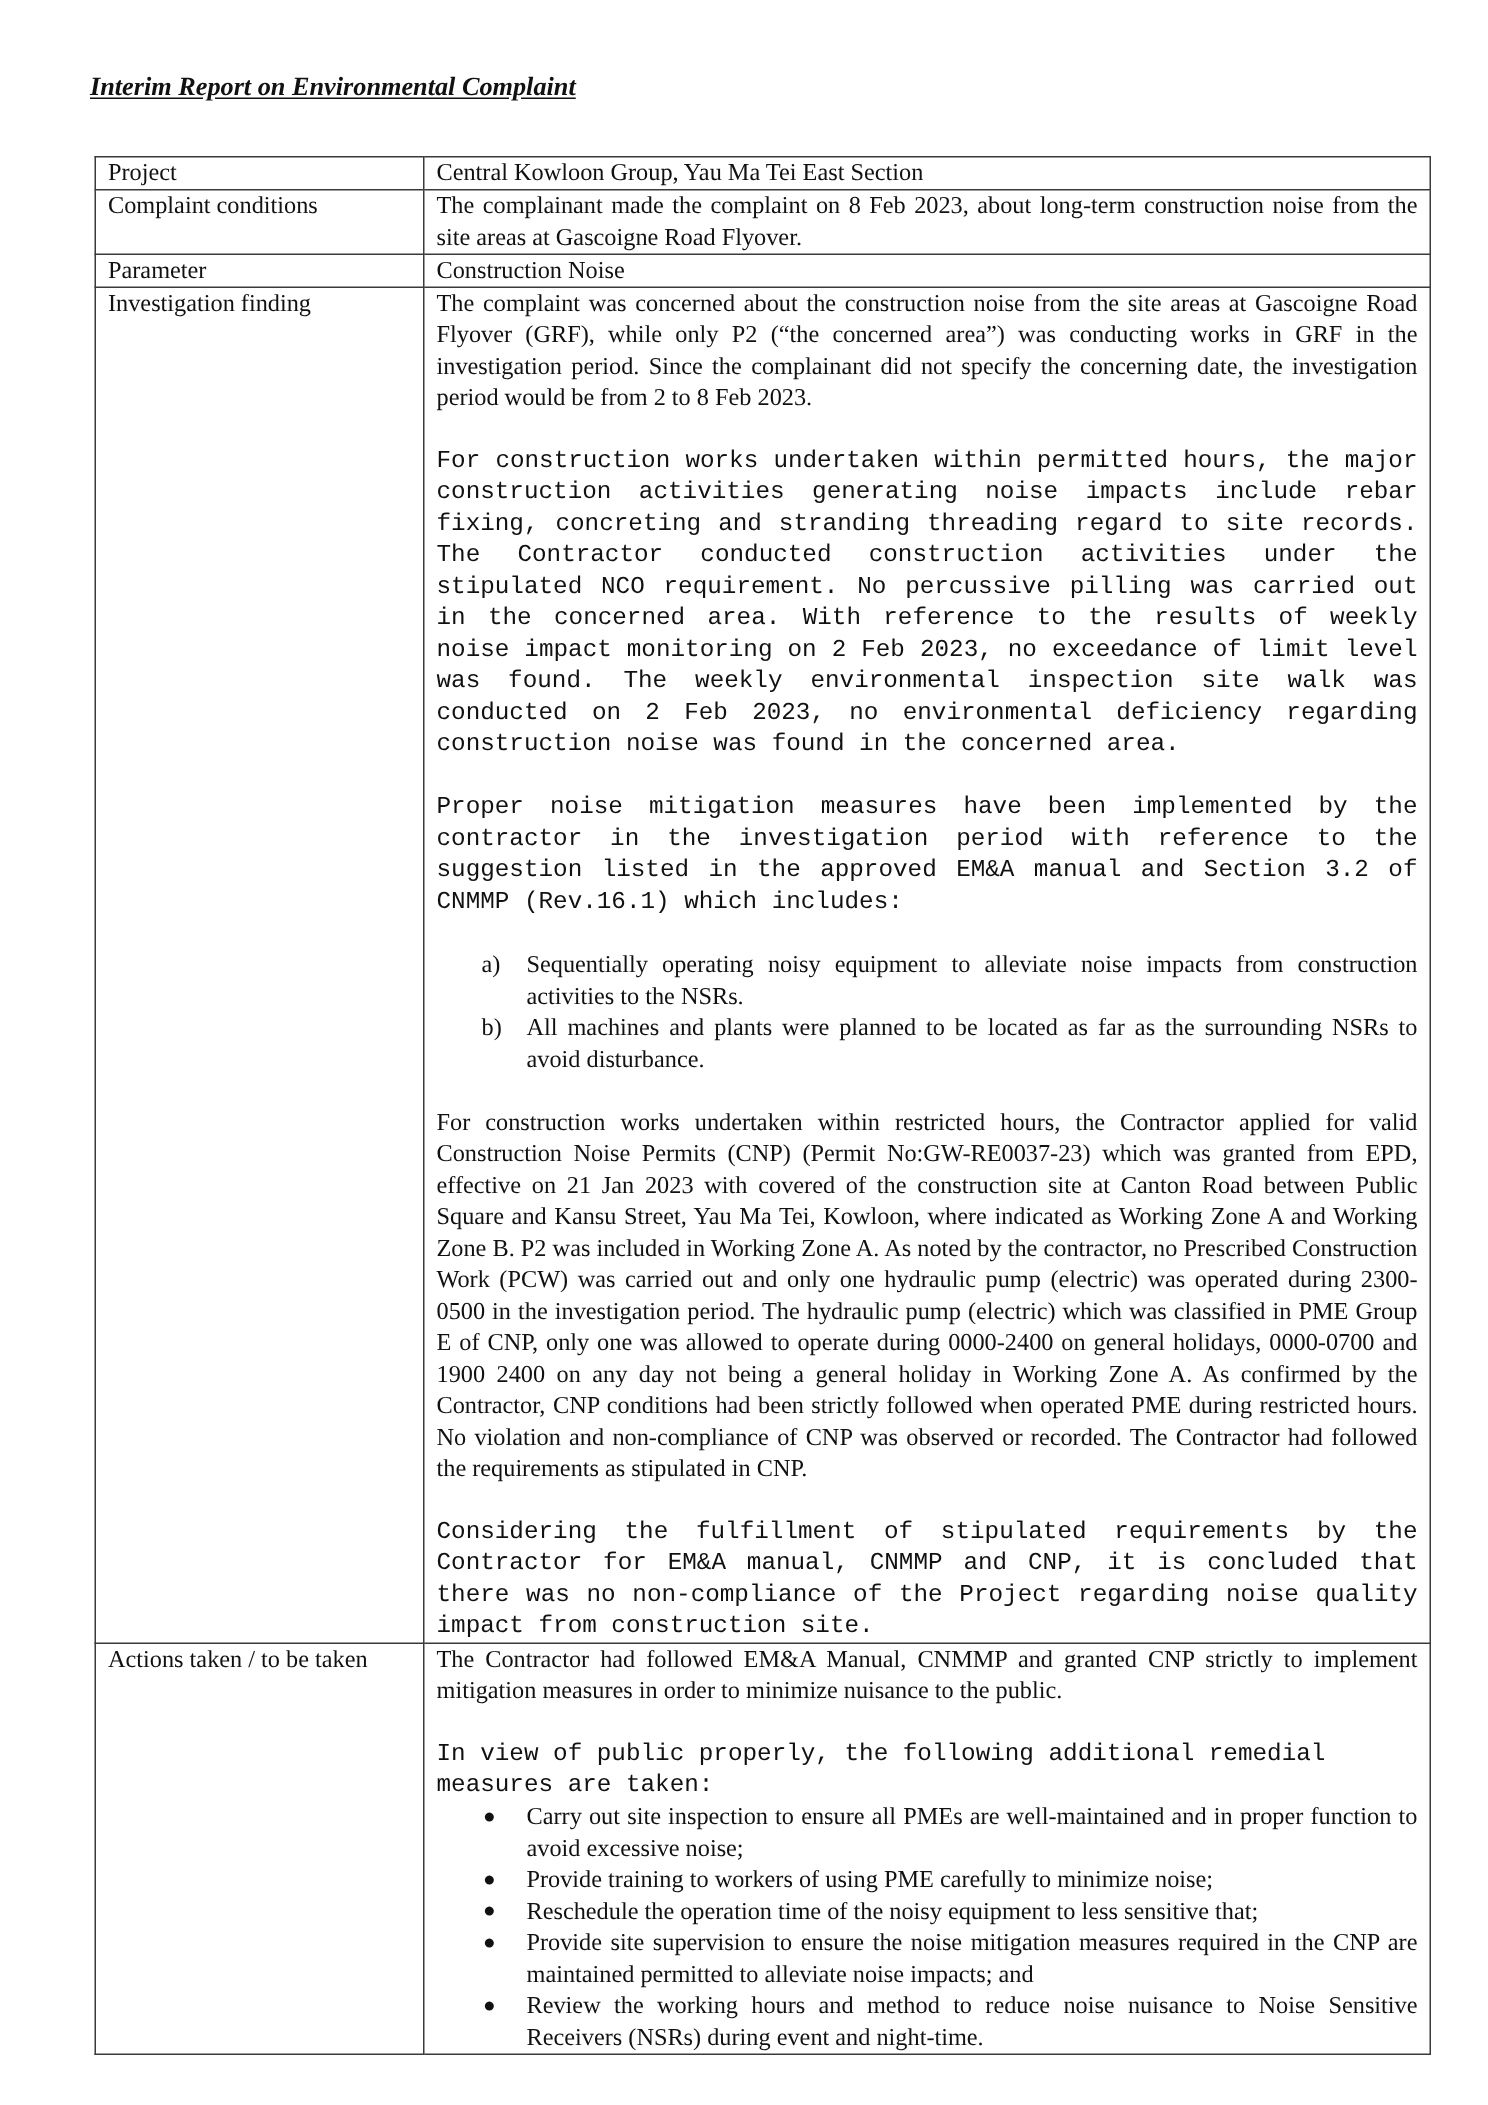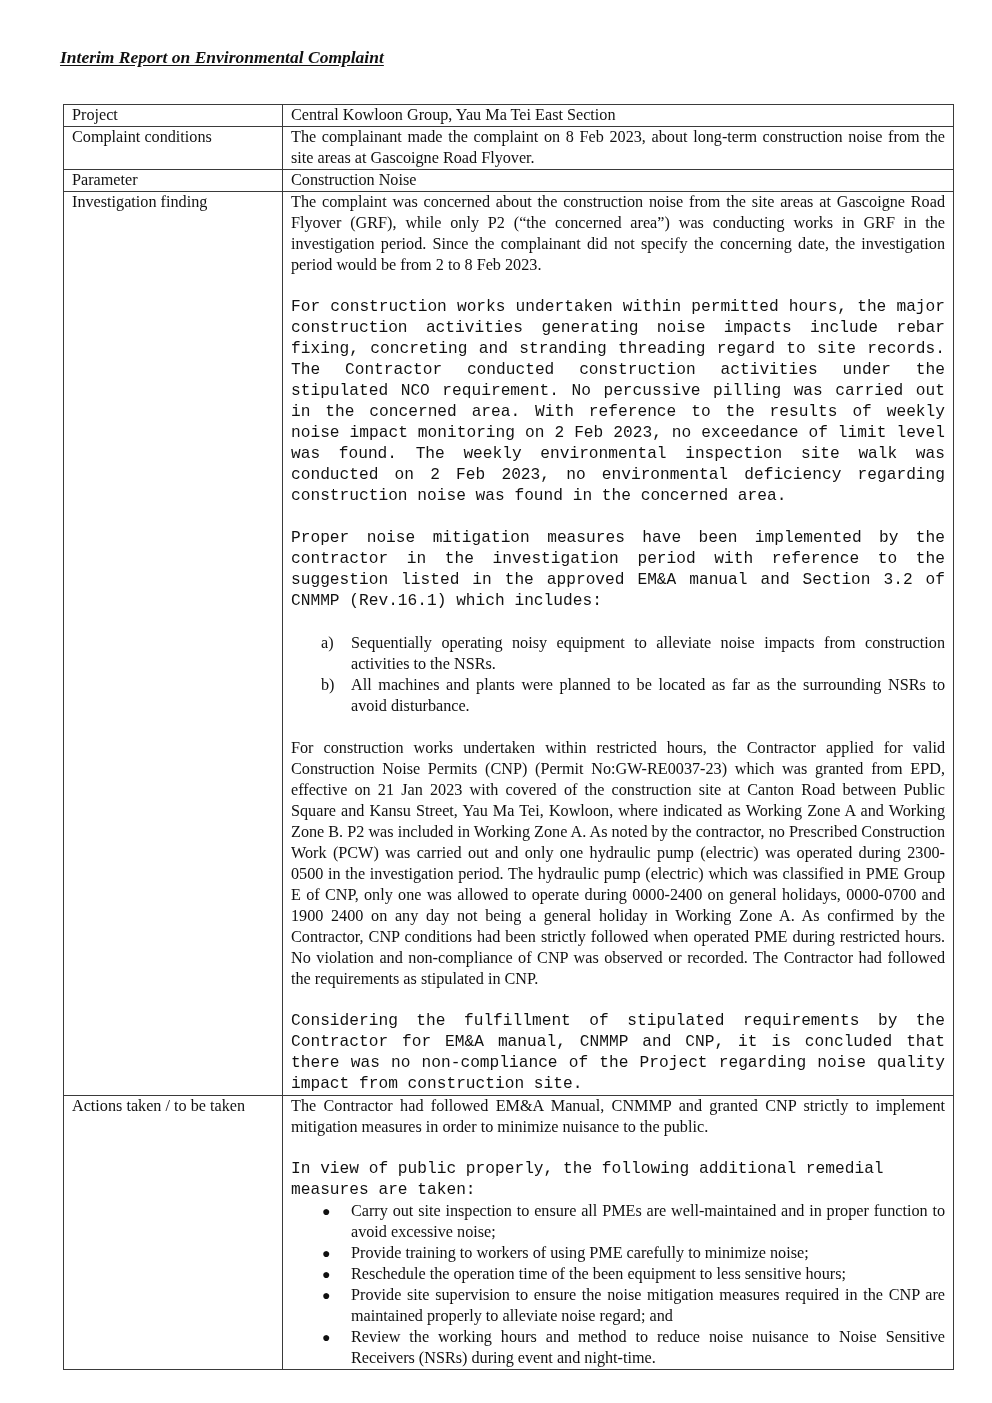--- a/index.html
+++ b/index.html
@@ -138,25 +138,25 @@
           <li>
             <span class="dot">●</span>
             <span>Carry out site inspection to ensure all PMEs are well-maintained and in proper function to avoid excessive noise;</span>
           </li>
           <li>
             <span class="dot">●</span>
             <span>Provide training to workers of using PME carefully to minimize noise;</span>
           </li>
           <li>
             <span class="dot">●</span>
-            <span>Reschedule the operation time of the been equipment to less sensitive hours;</span>
+            <span>Reschedule the operation time of the noisy equipment to less sensitive that;</span>
           </li>
           <li>
             <span class="dot">●</span>
-            <span>Provide site supervision to ensure the noise mitigation measures required in the CNP are maintained properly to alleviate noise regard; and</span>
+            <span>Provide site supervision to ensure the noise mitigation measures required in the CNP are maintained permitted to alleviate noise impacts; and</span>
           </li>
           <li>
             <span class="dot">●</span>
             <span>Review the working hours and method to reduce noise nuisance to Noise Sensitive Receivers (NSRs) during event and night-time.</span>
           </li>
         </ul>
       </td>
     </tr>
   </tbody>
 </table>

